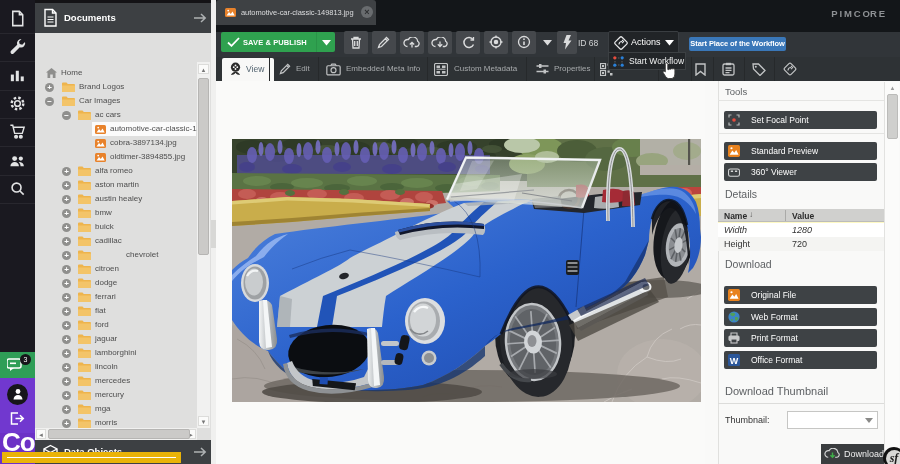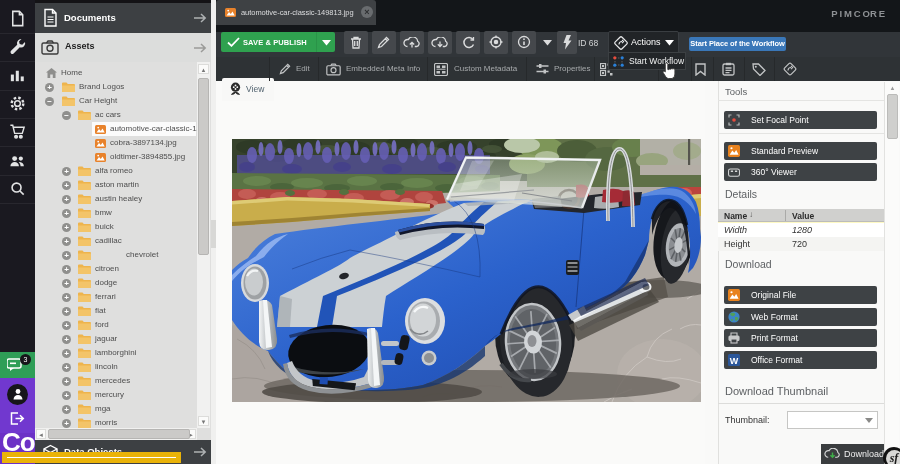--- a/index.html
+++ b/index.html
@@ -39,21 +39,21 @@
 #toolbar{left:216px;top:32px;width:684px;height:25px;background:#313539;}
 .tbtn{position:absolute;top:-1px;width:24px;height:23px;background:#45484c;border-radius:2px;}
 #greenbtn{position:absolute;left:5px;top:0;width:114px;height:20px;background:#2fa14f;border-radius:2px;color:#fff;}
 #actbtn{position:absolute;left:392px;top:-1px;width:71px;height:23px;background:#212427;border:1px solid #3a3e42;border-radius:2px;}
 #bluebadge{position:absolute;left:473px;top:5px;width:97px;height:14px;background:#3a77b8;border-radius:2px;
 color:#fff;font-size:8px;font-weight:bold;text-align:center;line-height:14px;}
 
 #tabbar2{left:216px;top:57px;width:684px;height:24px;background:#2e3235;}
 .tab2sep{position:absolute;top:0;width:1px;height:24px;background:#26292b;}
 .tab2txt{position:absolute;top:0;height:24px;line-height:24px;font-size:8px;color:#a8abad;white-space:nowrap;}
-#viewtab{position:absolute;left:6px;top:1px;width:52px;height:23px;background:#f8f8f7;border-radius:2px 2px 0 0;margin-top:20px;}
+#viewtab{position:absolute;left:6px;top:1px;width:52px;height:23px;background:#f8f8f7;border-radius:2px 2px 0 0;}
 
 #content{left:216px;top:81px;width:489px;height:383px;background:#fafaf9;}
 
 #rightpanel{left:705px;top:81px;width:195px;height:383px;background:#f9f9f8;}
 .rphead{position:absolute;left:20px;color:#5e6164;}
 .rpbtn{position:absolute;left:19px;width:153px;height:18px;background:#3e4245;border-radius:2px;color:#fff;}
 .rpbtn .lbl{position:absolute;left:27px;top:0;line-height:18px;font-size:8.5px;white-space:nowrap;}
 .rpbtn .ic{position:absolute;left:4px;top:3px;width:12px;height:12px;}
 .rpsep{position:absolute;left:13px;width:166px;height:1px;background:#e4e4e2;}
 #rpscroll{position:absolute;left:179px;top:1px;width:15px;height:382px;background:#fbfbfa;border-left:1px solid #e2e2e0;}
@@ -690,21 +690,21 @@
             <path d="M0 3.6 L13 3.6 L13 9 Q13 10 12 10 L1 10 Q0 10 0 9 z" fill="#f3c469"></path>
           </svg>
           <span style="position:absolute;left:44px;">Brand Logos</span>
         </div>
         <div class="trow" style="top:94px;left:0;">
           <div class="expander" style="left:10px;top:2.5px;">−</div>
           <svg style="position:absolute;left:27px;top:2px" width="13" height="10" viewBox="0 0 13 10">
             <path d="M0 1.5 Q0 0.5 1 0.5 L4.5 0.5 L5.8 2 L12 2 Q13 2 13 3 L13 9 Q13 10 12 10 L1 10 Q0 10 0 9 z" fill="#eeb44d"></path>
             <path d="M0 3.6 L13 3.6 L13 9 Q13 10 12 10 L1 10 Q0 10 0 9 z" fill="#f3c469"></path>
           </svg>
-          <span style="position:absolute;left:44px;">Car Height</span>
+          <span style="position:absolute;left:44px;">Car Images</span>
         </div>
         <div class="trow" style="top:108px;left:0;">
           <div class="expander" style="left:27px;top:2.5px;">−</div>
           <svg style="position:absolute;left:43px;top:2px" width="13" height="10" viewBox="0 0 13 10">
             <path d="M0 1.5 Q0 0.5 1 0.5 L4.5 0.5 L5.8 2 L12 2 Q13 2 13 3 L13 9 Q13 10 12 10 L1 10 Q0 10 0 9 z" fill="#eeb44d"></path>
             <path d="M0 3.6 L13 3.6 L13 9 Q13 10 12 10 L1 10 Q0 10 0 9 z" fill="#f3c469"></path>
           </svg>
           <span style="position:absolute;left:60px;">ac cars</span>
         </div>
         <div class="trow" style="top:122px;left:0;">
@@ -899,31 +899,20 @@
 <div class="abs" id="splitter"></div>
 <div class="abs" id="collapser"></div>
 <div class="abs" id="dochdr">
 <svg style="position:absolute;left:7px;top:5px" width="17" height="20" viewBox="0 0 17 20" fill="none" stroke="#fff" stroke-width="1.4">
  <path d="M3 1.5 h7.5 l3.5 3.5 v13 h-11 z"></path>
         <path d="M10.5 1.5 v3.5 h3.5"></path>
  <path d="M5.5 9 h6 M5.5 11.5 h6 M5.5 14 h6" stroke-width="1.2"></path>
       </svg>
 <div class="hdrtxt" style="left:29px;top:9px;font-size:9.5px;color:#fff;">Documents</div>
 <svg style="position:absolute;left:158px;top:9px" width="14" height="12" viewBox="0 0 14 12" fill="none" stroke="#aeb1b3" stroke-width="1.5">
- <path d="M1 6 h11 M8 2 l4.2 4 L8 10"></path>
-      </svg>
-</div>
-<div class="abs" id="assethdr">
-<svg style="position:absolute;left:6px;top:7px" width="18" height="15" viewBox="0 0 18 15" fill="none" stroke="#3c3c3c" stroke-width="1.4">
- <rect x="1" y="3" width="16" height="11" rx="1.5"></rect>
-        <path d="M5.5 3 L7 1 h4 l1.5 2"></path>
-        <circle cx="9" cy="8.3" r="3"></circle>
-      </svg>
-<div class="hdrtxt" style="left:30px;top:8px;font-size:9px;color:#222;">Assets</div>
-<svg style="position:absolute;left:158px;top:9px" width="14" height="12" viewBox="0 0 14 12" fill="none" stroke="#9a9a98" stroke-width="1.5">
  <path d="M1 6 h11 M8 2 l4.2 4 L8 10"></path>
       </svg>
 </div>
 <div class="abs" id="dataobj">
 <svg style="position:absolute;left:7px;top:4px" width="17" height="17" viewBox="0 0 17 17" fill="none" stroke="#fff" stroke-width="1.4">
  <path d="M8.5 1.5 L15 5 v7 L8.5 15.5 L2 12 V5 z"></path>
         <path d="M2 5 L8.5 8.5 L15 5 M8.5 8.5 V15.5"></path>
       </svg>
 <div class="hdrtxt" style="left:29px;top:6px;font-size:9.5px;color:#fff;">Data Objects</div>
 <svg style="position:absolute;left:158px;top:6px" width="14" height="12" viewBox="0 0 14 12" fill="none" stroke="#aeb1b3" stroke-width="1.5">

